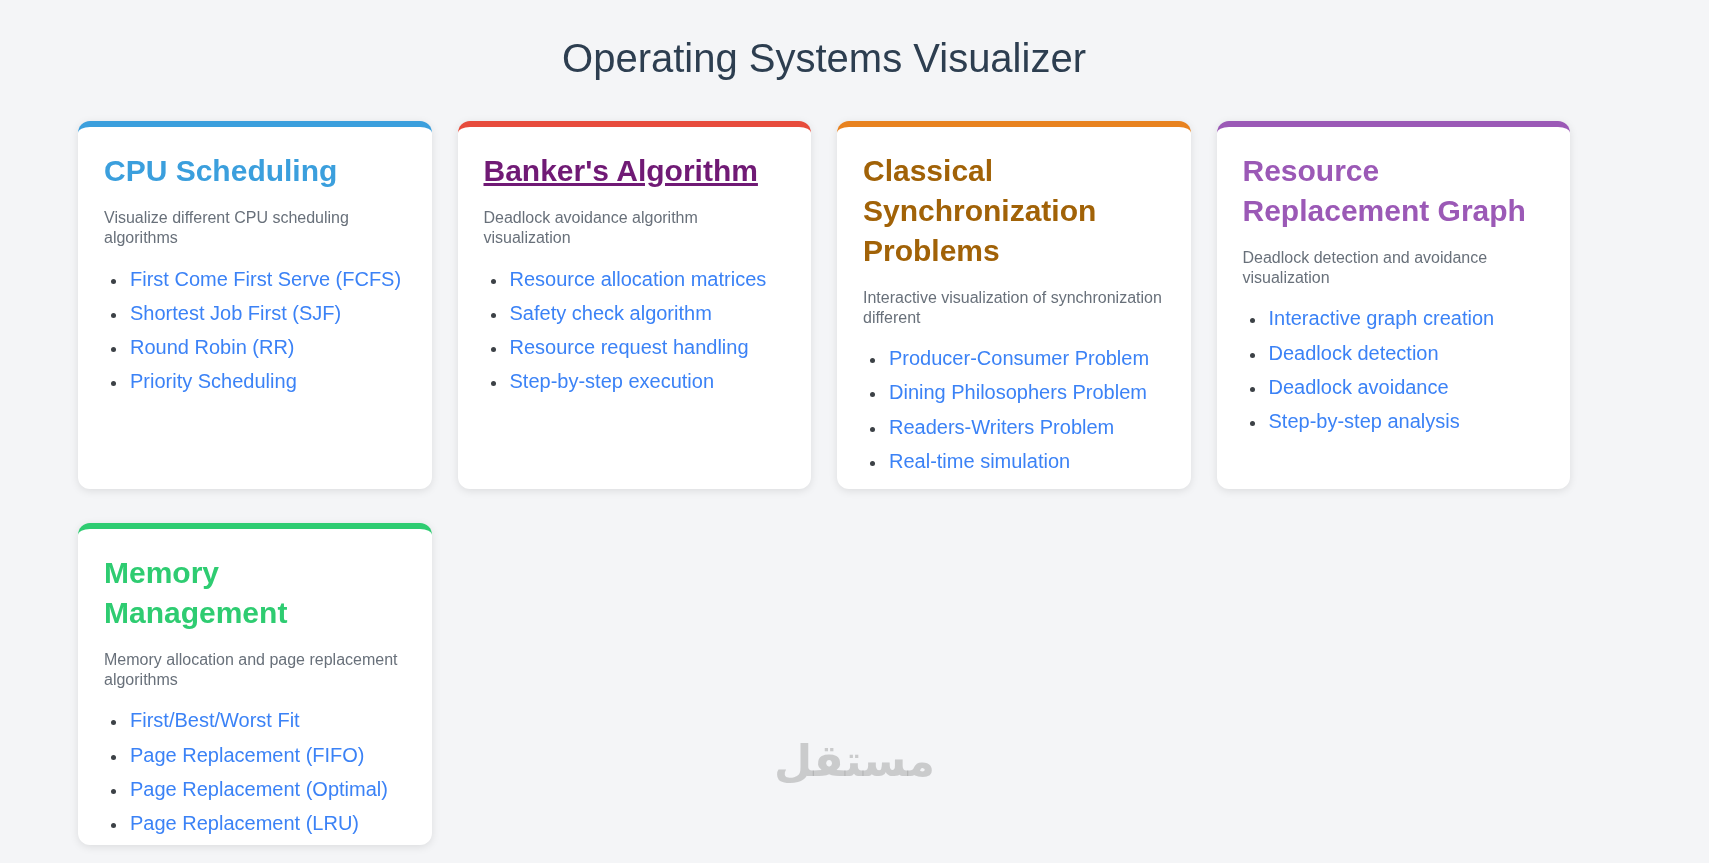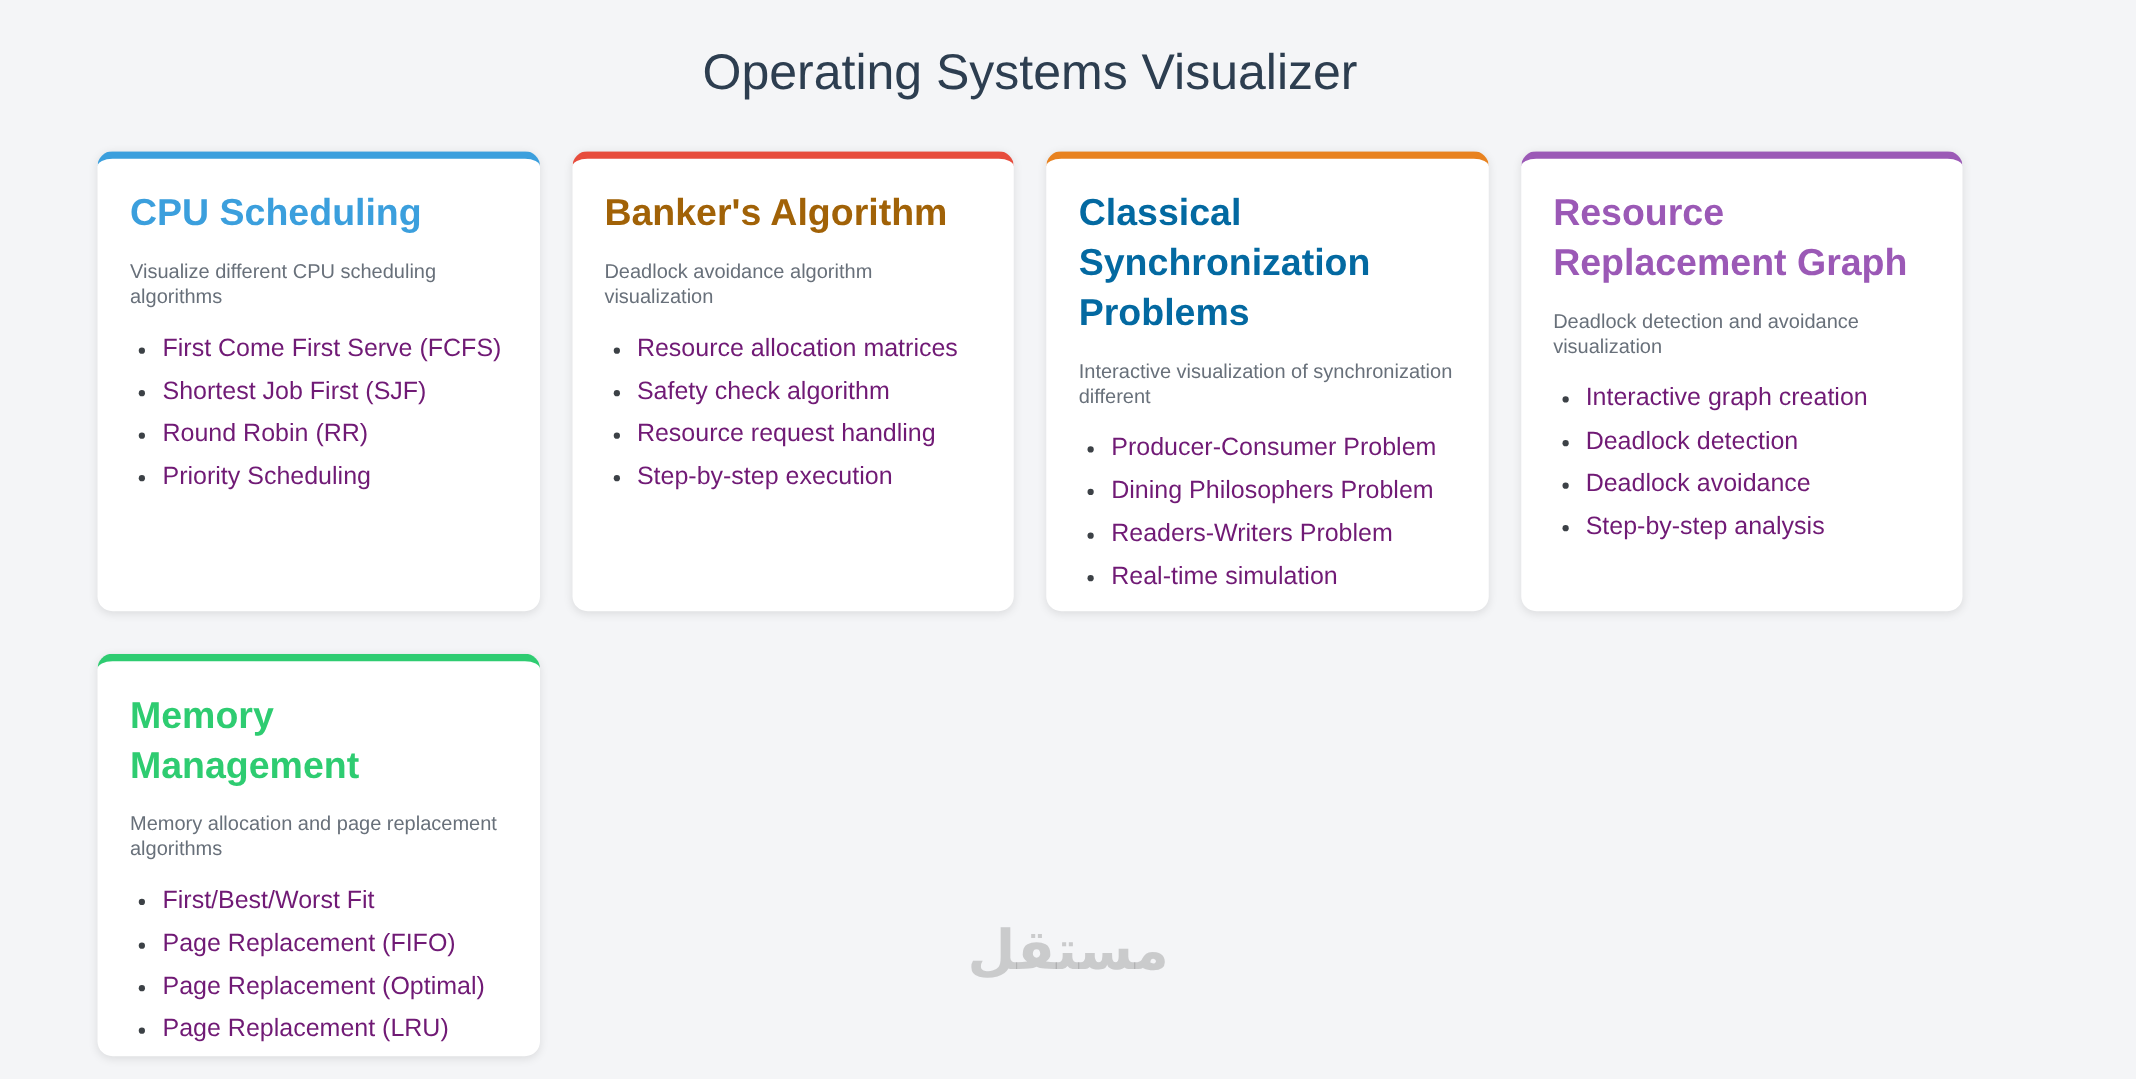--- a/index.html
+++ b/index.html
@@ -53,21 +53,21 @@
   .card-desc {
     margin: 17px 0 19px 0;
     font-size: 16px;
     line-height: 1.27;
     color: #68707a;
   }
   .feature-list {
     margin: 0;
     padding-left: 24px;
     font-size: 20px;
-    color: #701a75;
+    color: #3b82f6;
   }
   .feature-list li {
     margin-bottom: 11px;
     line-height: 1.16;
     padding-left: 2px;
   }
   .feature-list li::marker {
     color: #3c4146;
     font-size: 18px;
   }
@@ -104,32 +104,32 @@
     <p class="card-desc">Visualize different CPU scheduling algorithms</p>
     <ul class="feature-list">
         <li>First Come First Serve (FCFS)</li>
         <li>Shortest Job First (SJF)</li>
         <li>Round Robin (RR)</li>
         <li>Priority Scheduling</li>
       </ul>
   </div>
 
   <div class="card" style="border-top-color: rgb(231, 76, 60);">
-    <h2 class="card-title" style="color: #a16207;">Banker's Algorithm</h2>
+    <h2 class="card-title" style="color: #701a75; text-decoration: underline;">Banker's Algorithm</h2>
     <p class="card-desc">Deadlock avoidance algorithm visualization</p>
     <ul class="feature-list">
         <li>Resource allocation matrices</li>
         <li>Safety check algorithm</li>
         <li>Resource request handling</li>
         <li>Step-by-step execution</li>
       </ul>
   </div>
 
   <div class="card" style="border-top-color: rgb(232, 130, 31);">
-    <h2 class="card-title" style="color: #0369a1;">Classical Synchronization Problems</h2>
+    <h2 class="card-title" style="color: #a16207;">Classical Synchronization Problems</h2>
     <p class="card-desc">Interactive visualization of synchronization different</p>
     <ul class="feature-list">
         <li>Producer-Consumer Problem</li>
         <li>Dining Philosophers Problem</li>
         <li>Readers-Writers Problem</li>
         <li>Real-time simulation</li>
       </ul>
   </div>
 
   <div class="card" style="border-top-color: rgb(155, 89, 182);">

